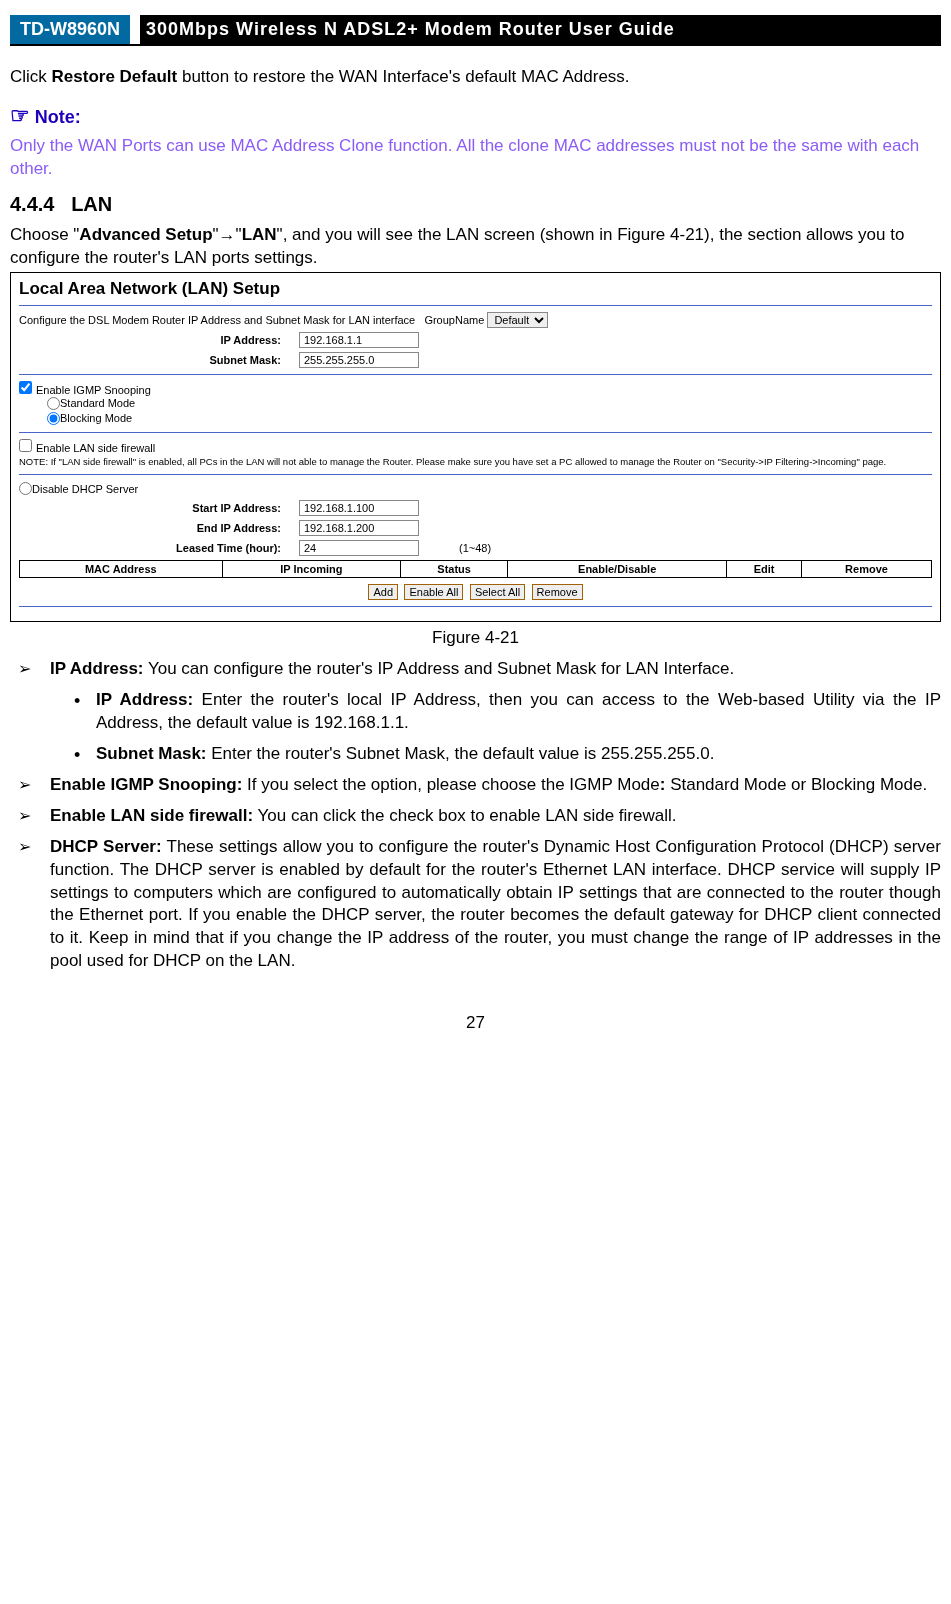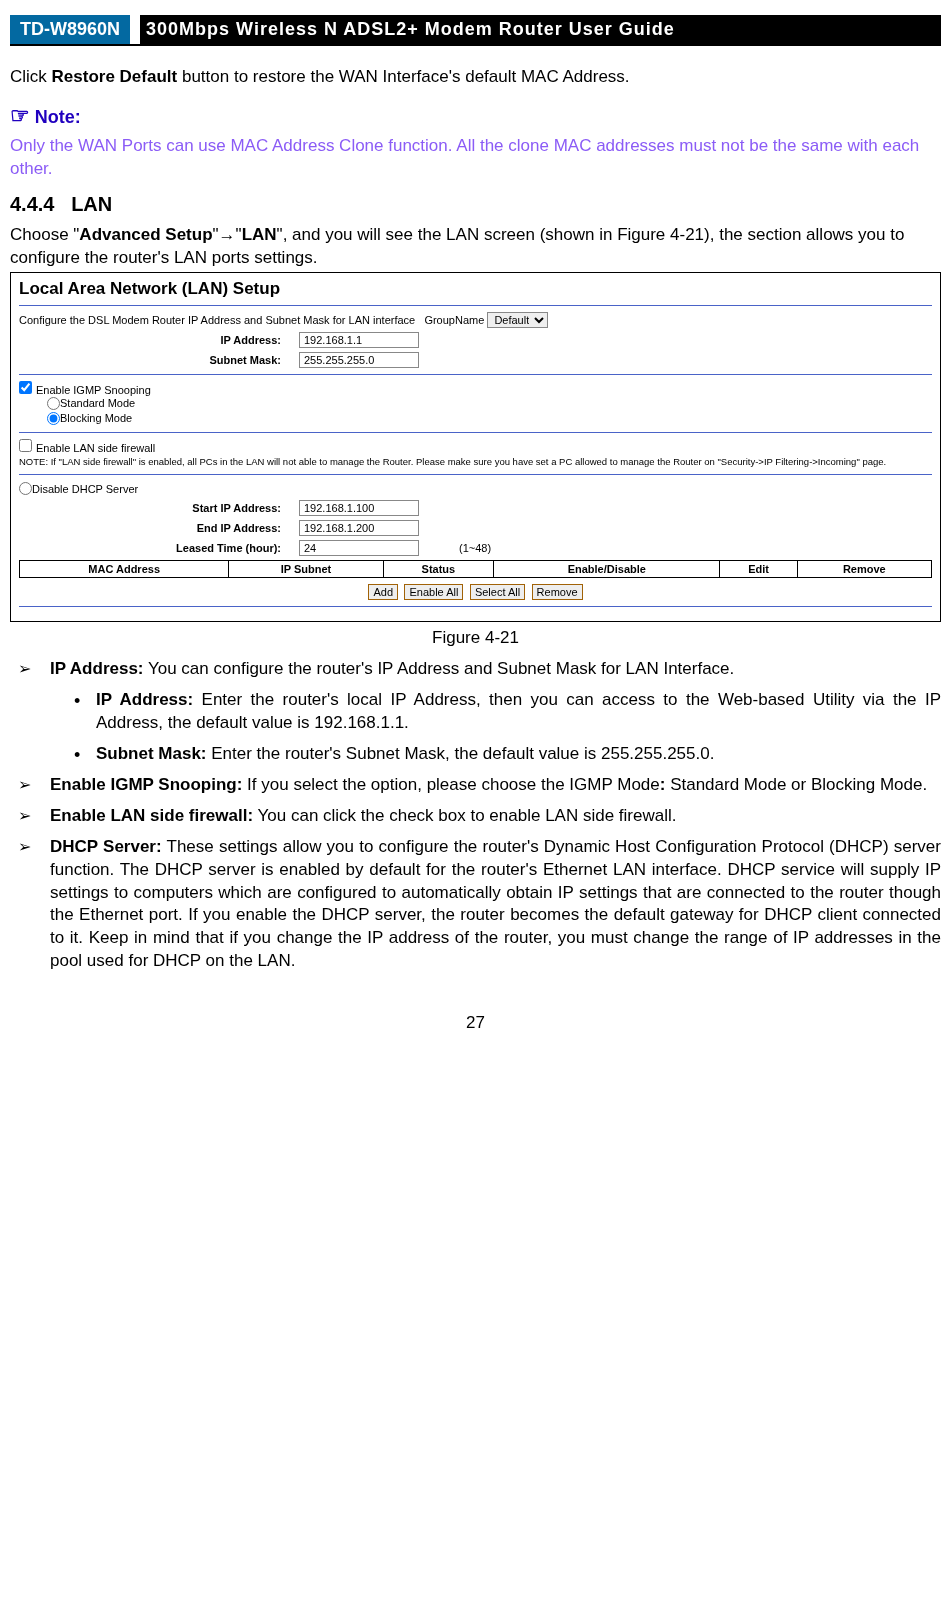--- a/index.html
+++ b/index.html
@@ -116,21 +116,21 @@
   </div>
   <div class="fig-row">
     <div class="fig-label">Leased Time (hour):</div>
     <input class="fig-input" value="24" style="">
     <span style="margin-left:40px;font-size:11px">(1~48)</span>
   </div>
   <table class="table-wrap">
     <tbody>
         <tr>
       <th>MAC Address</th>
-      <th>IP Subnet</th>
+      <th>IP Incoming</th>
       <th>Status</th>
       <th>Enable/Disable</th>
       <th>Edit</th>
       <th>Remove</th>
     </tr>
   </tbody>
     </table>
   <div class="btn-row">
     <button class="btn-small">Add</button>
     <button class="btn-small">Enable All</button>

